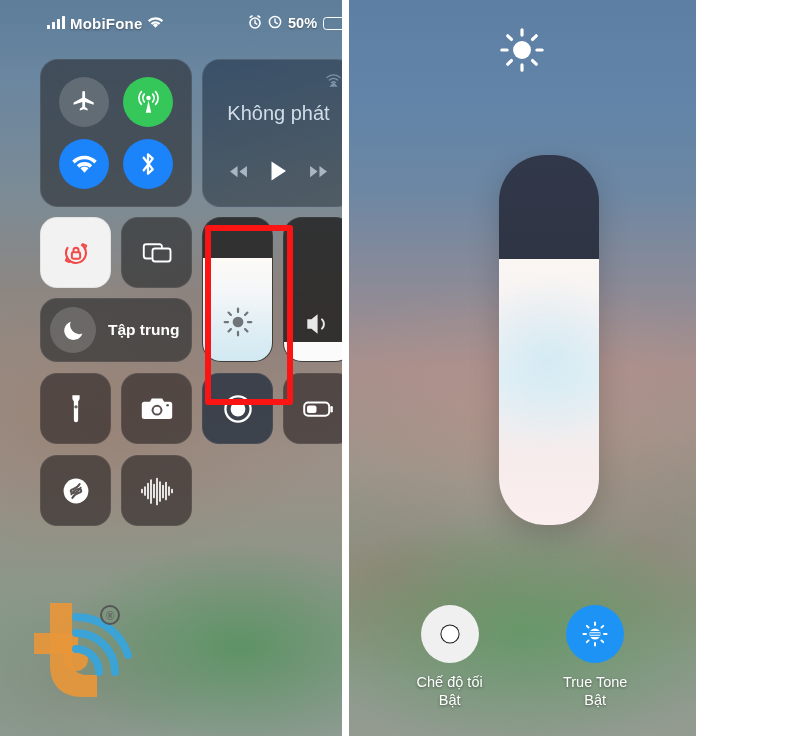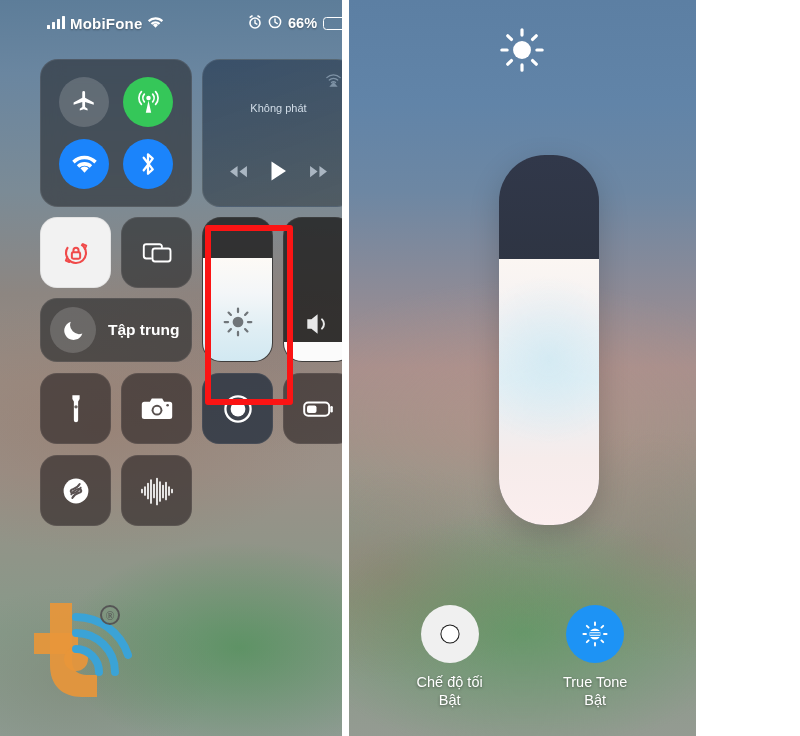--- a/index.html
+++ b/index.html
@@ -119,21 +119,21 @@
   .media {
     width: 153px; height: 148px; position: relative;
     background: linear-gradient(160deg, rgba(40,60,84,.72), rgba(60,70,76,.68));
     border: 1px solid rgba(255,255,255,.08);
     border-radius: 18px;
   }
   .airplay { position: absolute; right: 11px; top: 10px; opacity: .5; }
   .media-title {
     position: absolute; top: 42px; left: 0; right: 0;
     text-align: center; color: #d2dde8;
-    font-size: 11px; font-weight: 500;
+    font-size: 20px; font-weight: 500;
   }
   .media-ctrls {
     position: absolute; bottom: 20px; left: 0; right: 0;
     display: flex; align-items: center; justify-content: space-around;
     padding: 0 14px;
   }
 
   
   .row2 { display: flex; gap: 10px; margin-top: 10px; }
   .col-left-stack { width: 152px; }
@@ -269,21 +269,21 @@
             <path d="M7 5.2V8l1.9 1.2" stroke="#fff" stroke-width="1.4" fill="none" stroke-linecap="round"></path>
             <path d="M2.3 2.2 4 1M11.7 2.2 10 1" stroke="#fff" stroke-width="1.6" stroke-linecap="round"></path>
           </svg>
         </span>
         <span>
           <svg width="14" height="14" viewBox="0 0 14 14">
             <circle cx="7" cy="7" r="5.6" fill="none" stroke="#fff" stroke-width="1.5"></circle>
             <path d="M7 4v3.2L9.3 8.6" stroke="#fff" stroke-width="1.4" fill="none" stroke-linecap="round"></path>
           </svg>
         </span>
-        <span class="pct">66%</span>
+        <span class="pct">50%</span>
         <span class="battery-shell">
           <span class="battery-fill" style="width:66%"></span>
         </span>
       </div>
     </div>
 
     <div class="cc">
 
       <div class="row1">
 

